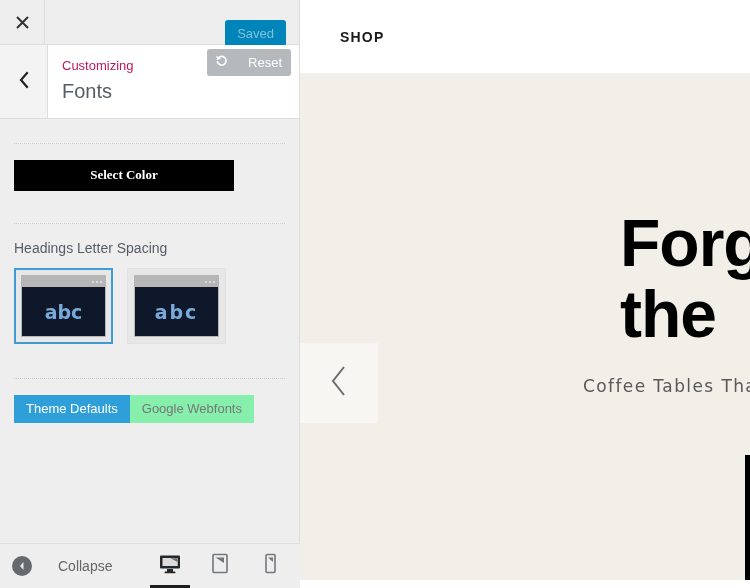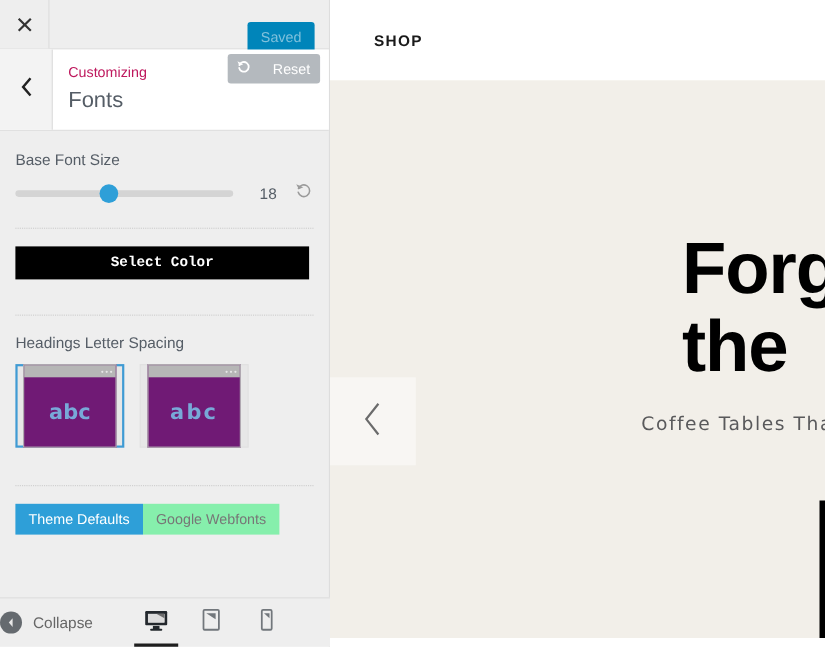--- a/index.html
+++ b/index.html
@@ -140,49 +140,49 @@
   }
 
   .divider {
     border: none;
     border-top: 1px dotted #cccccc;
     margin: 6px 0 16px 0;
   }
 
   .select-color-btn {
     display: block;
-    width: 267px;
+    width: 220px;
     background: #000000;
     color: #ffffff;
     border: none;
     padding: 7px 0 8px;
     font-size: 13px;
     font-weight: bold;
     text-align: center;
     cursor: pointer;
-    font-family: Liberation Mono, monospace;
+    font-family: Liberation Serif, serif;
   }
 
   
   .img-options { display: flex; gap: 14px; margin-top: 2px; }
   .img-option {
     width: 99px; height: 76px;
     background: #e7e7e7;
     border: 1px solid #e1e1e1;
     display: flex; align-items: center; justify-content: center;
     cursor: pointer;
     padding: 5px;
   }
   .img-option.selected {
     border: 2px solid #3f9bd4;
     padding: 4px;
   }
   .mini-window {
-    width: 85px; height: 76px;
-    background: #701a75;
+    width: 85px; height: 62px;
+    background: #0f172a;
     border: 1px solid #b6b6b6;
     display: flex; flex-direction: column;
   }
   .mini-titlebar {
     height: 11px;
     background: #b6b6b6;
     display: flex; align-items: center; justify-content: flex-end;
     padding-right: 3px; gap: 2px;
   }
   .mini-dot { width: 2px; height: 2px; background: #e6e6e6; border-radius: 50%; }
@@ -217,21 +217,22 @@
   
   .sidebar-footer {
     position: absolute;
     bottom: 0; left: 0;
     width: 300px; height: 45px;
     background: #eeeeee;
     border-top: 1px solid #dddddd;
     display: flex; align-items: center;
   }
   .collapse-btn {
-    display: flex; align-items: center; gap: 10px;
+    display: flex; align-items: center; gap: 26px;
+    margin-left: 12px;
     cursor: pointer;
   }
   .collapse-circle {
     width: 20px; height: 20px;
     border-radius: 50%;
     background: #656a6f;
     display: flex; align-items: center; justify-content: center;
   }
   .collapse-label { font-size: 14px; color: #666666; }
   .devices { display: flex; align-items: center; gap: 22px; margin-left: 44px; }
@@ -348,37 +349,20 @@
               <path d="M1 2.2 L3.4 7 L7.6 5.3 Z" fill="#fff"></path>
             </svg>
           </span>
           <span>Reset</span>
         </button>
       </div>
     </div>
 
     <div class="controls">
 
-      <div class="control">
-        <span class="control-label">Base Font Size</span>
-        <div class="slider-row">
-          <div class="slider-track">
-            <div class="slider-handle" id="slider-handle" style="left: 43%;"></div>
-          </div>
-          <div class="slider-value">18</div>
-          <div class="slider-reset">
-            <span>
-              <svg width="17" height="17" viewBox="0 0 18 18">
-                <path d="M3.5 6.8 A5.6 5.6 0 1 1 3.3 10.4" stroke="#9a9a9a" stroke-width="1.5" fill="none" stroke-linecap="round"></path>
-                <path d="M1.4 2.6 L3.9 7.4 L8.2 5.6 Z" fill="#9a9a9a"></path>
-              </svg>
-            </span>
-          </div>
-        </div>
-      </div>
 
       <hr class="divider">
 
       <div class="control">
         <button class="select-color-btn">Select Color</button>
       </div>
 
       <hr class="divider" style="margin-top:18px;">
 
       <div class="control">

